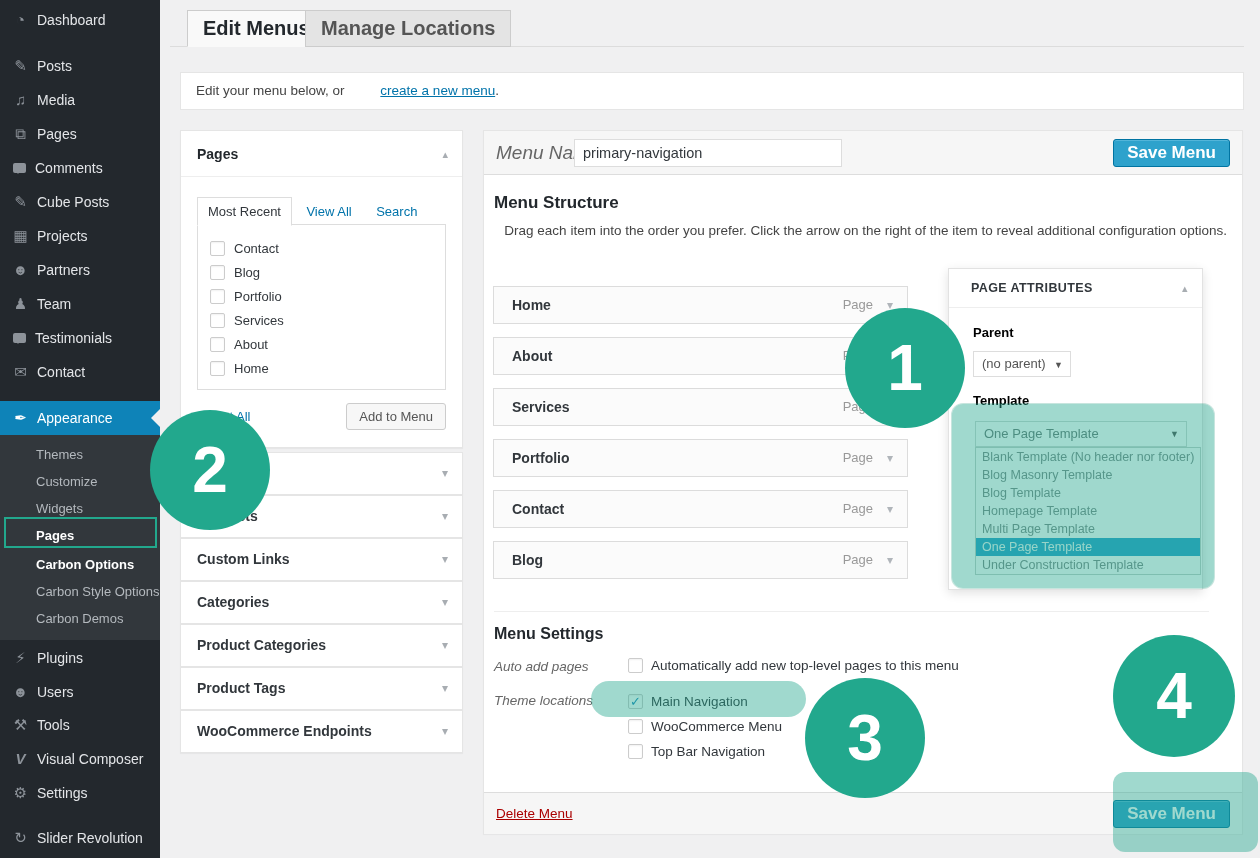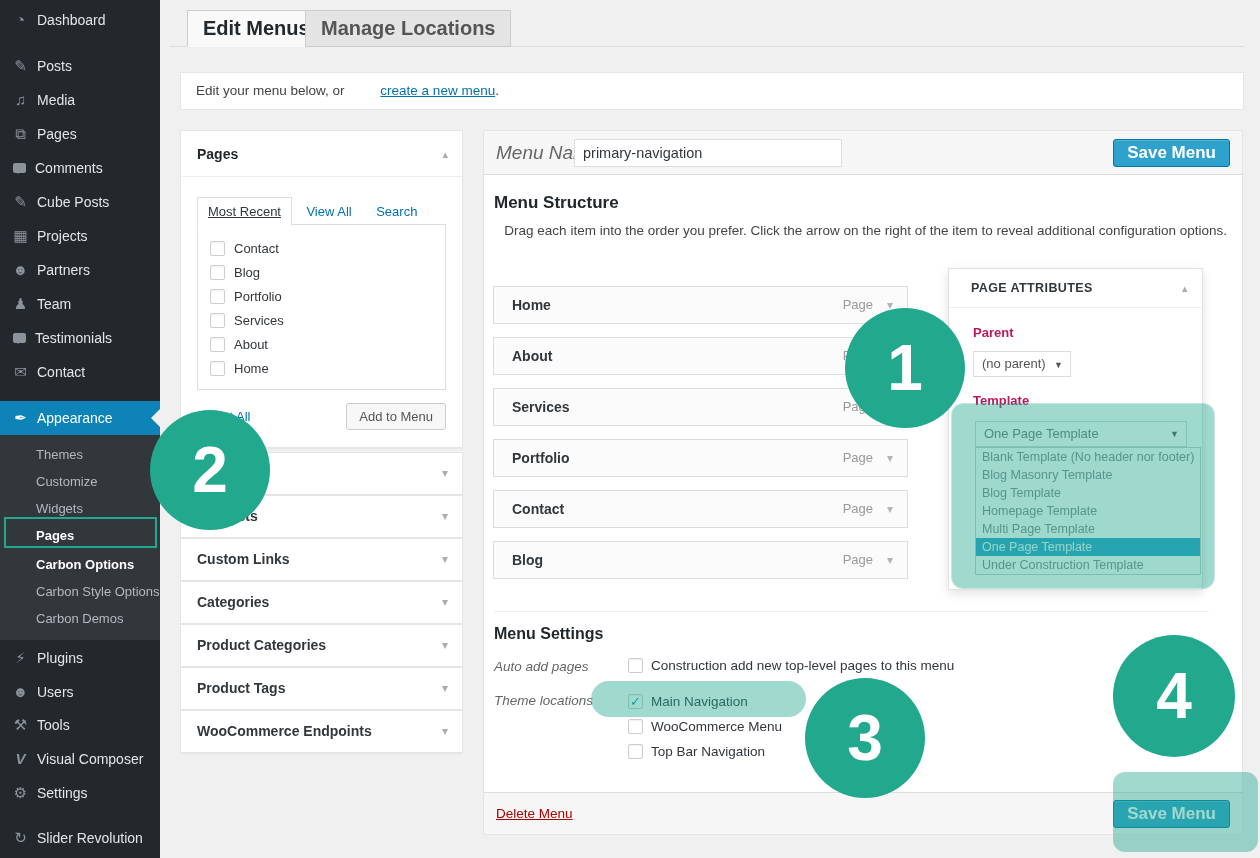--- a/index.html
+++ b/index.html
@@ -36,21 +36,21 @@
   a.bluelink { color:#0073aa; cursor:pointer; }
   a.u { text-decoration:underline;margin-left:32px; }
 
   
   #pages-panel { position:absolute; left:180px; top:130px; width:283px; height:318px; background:#fff; border:1px solid #e5e5e5;
                  box-shadow:0 1px 1px rgba(0,0,0,.04); z-index:1; }
   .panel-head { height:46px; line-height:46px; padding:0 16px; border-bottom:1px solid #eee; font-size:14px; font-weight:600; color:#23282d; position:relative; }
   .panel-toggle { position:absolute; right:14px; top:0; color:#a8adb2; font-size:11px; cursor:pointer; }
   .panel-body { padding:20px 16px 0 16px; }
   .ptab { display:inline-block; padding:6px 10px; font-size:13px; position:relative; z-index:2; }
-  .ptab.active { border:1px solid #ddd; border-bottom-color:#fff; background:#fff; color:#32373c; margin-bottom:-1px;text-decoration:underline; }
+  .ptab.active { border:1px solid #ddd; border-bottom-color:#fff; background:#fff; color:#32373c; margin-bottom:-1px; }
   .ptab.link { color:#0073aa; cursor:pointer; }
   .plist { border:1px solid #ddd; padding:12px 0 10px 12px; height:166px; margin-top:-1px; }
   .chk-row { height:24px; line-height:24px; font-size:13px; color:#32373c; }
   .cbx { display:inline-block; width:15px; height:15px; background:#fff; border:1px solid #ccc; border-radius:2px;
          vertical-align:middle; margin-right:9px; margin-top:-2px; box-shadow:inset 0 1px 2px rgba(0,0,0,.06); cursor:pointer; }
   .cbx i { display:block; font-style:normal; font-weight:bold; color:#1e8cbe; font-size:13px; line-height:14px; text-align:center; }
   .panel-foot { margin-top:13px; padding:0 0 0 0; position:relative; height:32px; }
   .select-all { font-size:13px; color:#0073aa; line-height:28px; cursor:pointer; }
   .btn-secondary { position:absolute; right:0; top:0; background:#f7f7f7; border:1px solid #ccc; border-radius:3px;
                    color:#555; font-size:13px; padding:5px 12px; cursor:pointer; }
@@ -81,21 +81,21 @@
   .set-row .cbx { margin-right:8px; }
   #ed-footer { position:absolute; left:0; top:661px; width:758px; height:42px; background:#f6f6f6; border-top:1px solid #ddd; }
   #delete-link { position:absolute; left:12px; top:0; line-height:42px; font-size:13.5px; color:#a00; text-decoration:underline; cursor:pointer; }
   #save-bottom { position:absolute; right:12px; top:7px; }
 
   
   #pa-panel { position:absolute; left:948px; top:268px; width:255px; height:322px; background:#fff; border:1px solid #e2e2e2;
               box-shadow:0 3px 10px rgba(0,0,0,.12); z-index:3; }
   #pa-head { height:39px; line-height:39px; padding-left:22px; border-bottom:1px solid #eee; font-size:12.5px; font-weight:bold;
              color:#32373c; letter-spacing:.4px; position:relative; }
-  .pa-label { position:absolute; left:24px; font-size:13px; font-weight:600; color:#be185d; }
+  .pa-label { position:absolute; left:24px; font-size:13px; font-weight:600; color:#000000; }
   .pa-select { position:absolute; border:1px solid #ddd; background:#fff; font-size:13px; color:#555; line-height:24px;
                padding-left:8px; cursor:pointer; }
   .pa-select .sar { position:absolute; right:7px; top:0; font-size:9px; color:#555; }
   #tpl-select { left:26px; top:152px; width:212px; height:26px; color:#6b7a77; border-color:#cfd8d5; }
   #tpl-list { position:absolute; left:26px; top:178px; width:226px; height:128px; background:#fdfefe; border:1px solid #c3cfcb; }
   .opt { height:18px; line-height:18px; padding-left:6px; font-size:12.5px; color:#7d8a88; white-space:nowrap; overflow:hidden; cursor:pointer; }
   .opt.sel { background:#2aa3cb; color:#f0f7f4; }
 
   
   .hl { position:absolute; background:rgba(34,168,141,.43); border-radius:11px; z-index:5; pointer-events:none; }
@@ -208,21 +208,21 @@
     <div class="menu-row" style="top:257px"><span>Services</span><span class="rtype">Page</span><span class="rarrow">▾</span></div>
     <div class="menu-row" style="top:308px"><span>Portfolio</span><span class="rtype">Page</span><span class="rarrow">▾</span></div>
     <div class="menu-row" style="top:359px"><span>Contact</span><span class="rtype">Page</span><span class="rarrow">▾</span></div>
     <div class="menu-row" style="top:410px"><span>Blog</span><span class="rtype">Page</span><span class="rarrow">▾</span></div>
 
     <div id="settings-divider"></div>
     <div id="settings-title">Menu Settings</div>
 
     <div class="set-label" style="top:528px">Auto add pages</div>
     <div class="set-row" style="top:526px">
-      <span class="cbx"></span><span>Construction add new top-level pages to this menu</span>
+      <span class="cbx"></span><span>Automatically add new top-level pages to this menu</span>
     </div>
 
     <div class="set-label" style="top:562px">Theme locations</div>
     <div class="set-row" style="top:562px">
       <span class="cbx"><i>✓</i></span><span>Main Navigation</span>
     </div>
     <div class="set-row" style="top:587px">
       <span class="cbx"></span><span>WooCommerce Menu</span>
     </div>
     <div class="set-row" style="top:612px">

